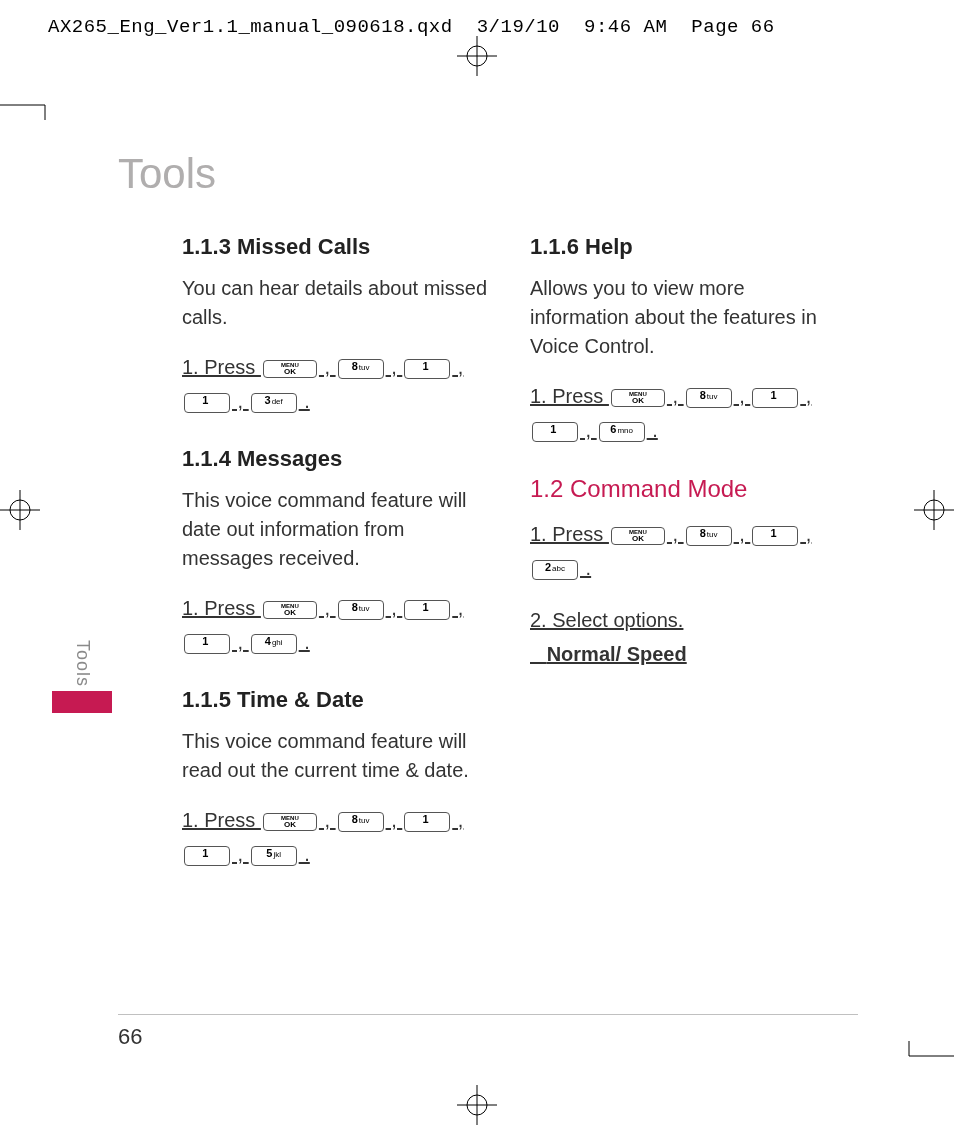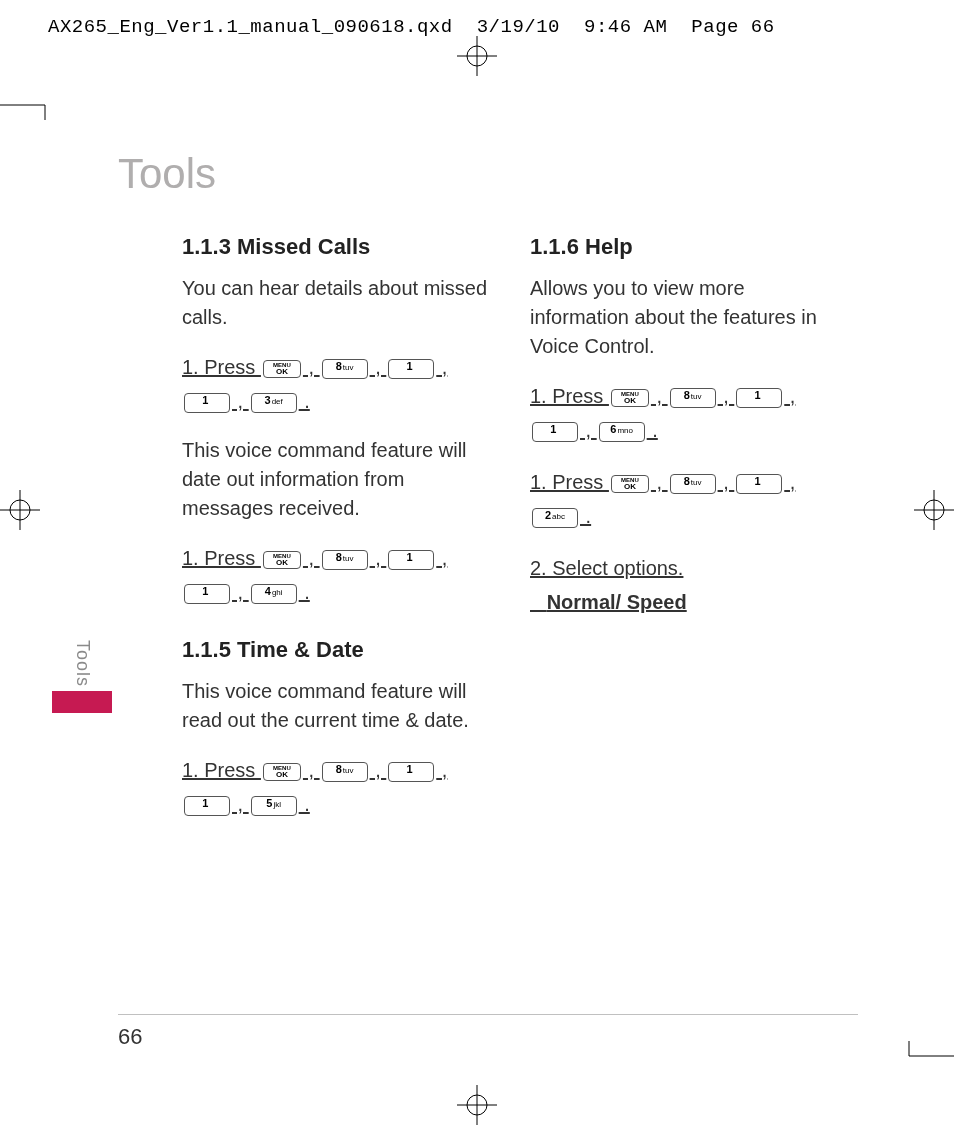--- a/index.html
+++ b/index.html
@@ -132,21 +132,21 @@
     background: #fff;
     color: #000;
     min-width: 28px;
     text-align: center;
     font-weight: 700;
     margin: 0 2px;
   }
   .key.ok {
     font-size: 8px;
     line-height: 8px;
-    padding: 1px 4px;
+    padding: 1px 12px;
     height: auto;
   }
   .key.ok .small { font-size: 6px; display:block; line-height:6px; }
   .key .sub { font-size: 8px; font-weight: 400; margin-left:1px; }
   .key .sym { font-size: 8px; font-weight: 400; margin-left:1px; }
 
   .page-number {
     position: absolute;
     bottom: 95px;
     left: 118px;
@@ -226,20 +226,21 @@
     <p class="body-text">You can hear details about missed calls.</p>
     <p class="step">
       <span>1. Press </span>
       <span class="key ok"><span class="small">MENU</span>OK</span> ,
       <span class="key">8<span class="sub">tuv</span></span> ,
       <span class="key">1<span class="sym">&nbsp;</span></span> ,
       <span class="key">1<span class="sym">&nbsp;</span></span> ,
       <span class="key">3<span class="sub">def</span></span> .
     </p>
 
+    <div class="heading">1.1.4 Messages</div>
     <p class="body-text">This voice command feature will date out information from messages received.</p>
     <p class="step">
       <span>1. Press </span>
       <span class="key ok"><span class="small">MENU</span>OK</span> ,
       <span class="key">8<span class="sub">tuv</span></span> ,
       <span class="key">1<span class="sym">&nbsp;</span></span> ,
       <span class="key">1<span class="sym">&nbsp;</span></span> ,
       <span class="key">4<span class="sub">ghi</span></span> .
     </p>
 
@@ -261,20 +262,21 @@
     <p class="body-text">Allows you to view more information about the features in Voice Control.</p>
     <p class="step">
       <span>1. Press </span>
       <span class="key ok"><span class="small">MENU</span>OK</span> ,
       <span class="key">8<span class="sub">tuv</span></span> ,
       <span class="key">1<span class="sym">&nbsp;</span></span> ,
       <span class="key">1<span class="sym">&nbsp;</span></span> ,
       <span class="key">6<span class="sub">mno</span></span> .
     </p>
 
+    <div class="heading-accent">1.2 Command Mode</div>
     <p class="step">
       <span>1. Press </span>
       <span class="key ok"><span class="small">MENU</span>OK</span> ,
       <span class="key">8<span class="sub">tuv</span></span> ,
       <span class="key">1<span class="sym">&nbsp;</span></span> ,
       <span class="key">2<span class="sub">abc</span></span> .
     </p>
     <p class="step">
       <span>2. Select options.</span><br>
       &nbsp;&nbsp;&nbsp;<span class="bold">Normal/ Speed</span>

